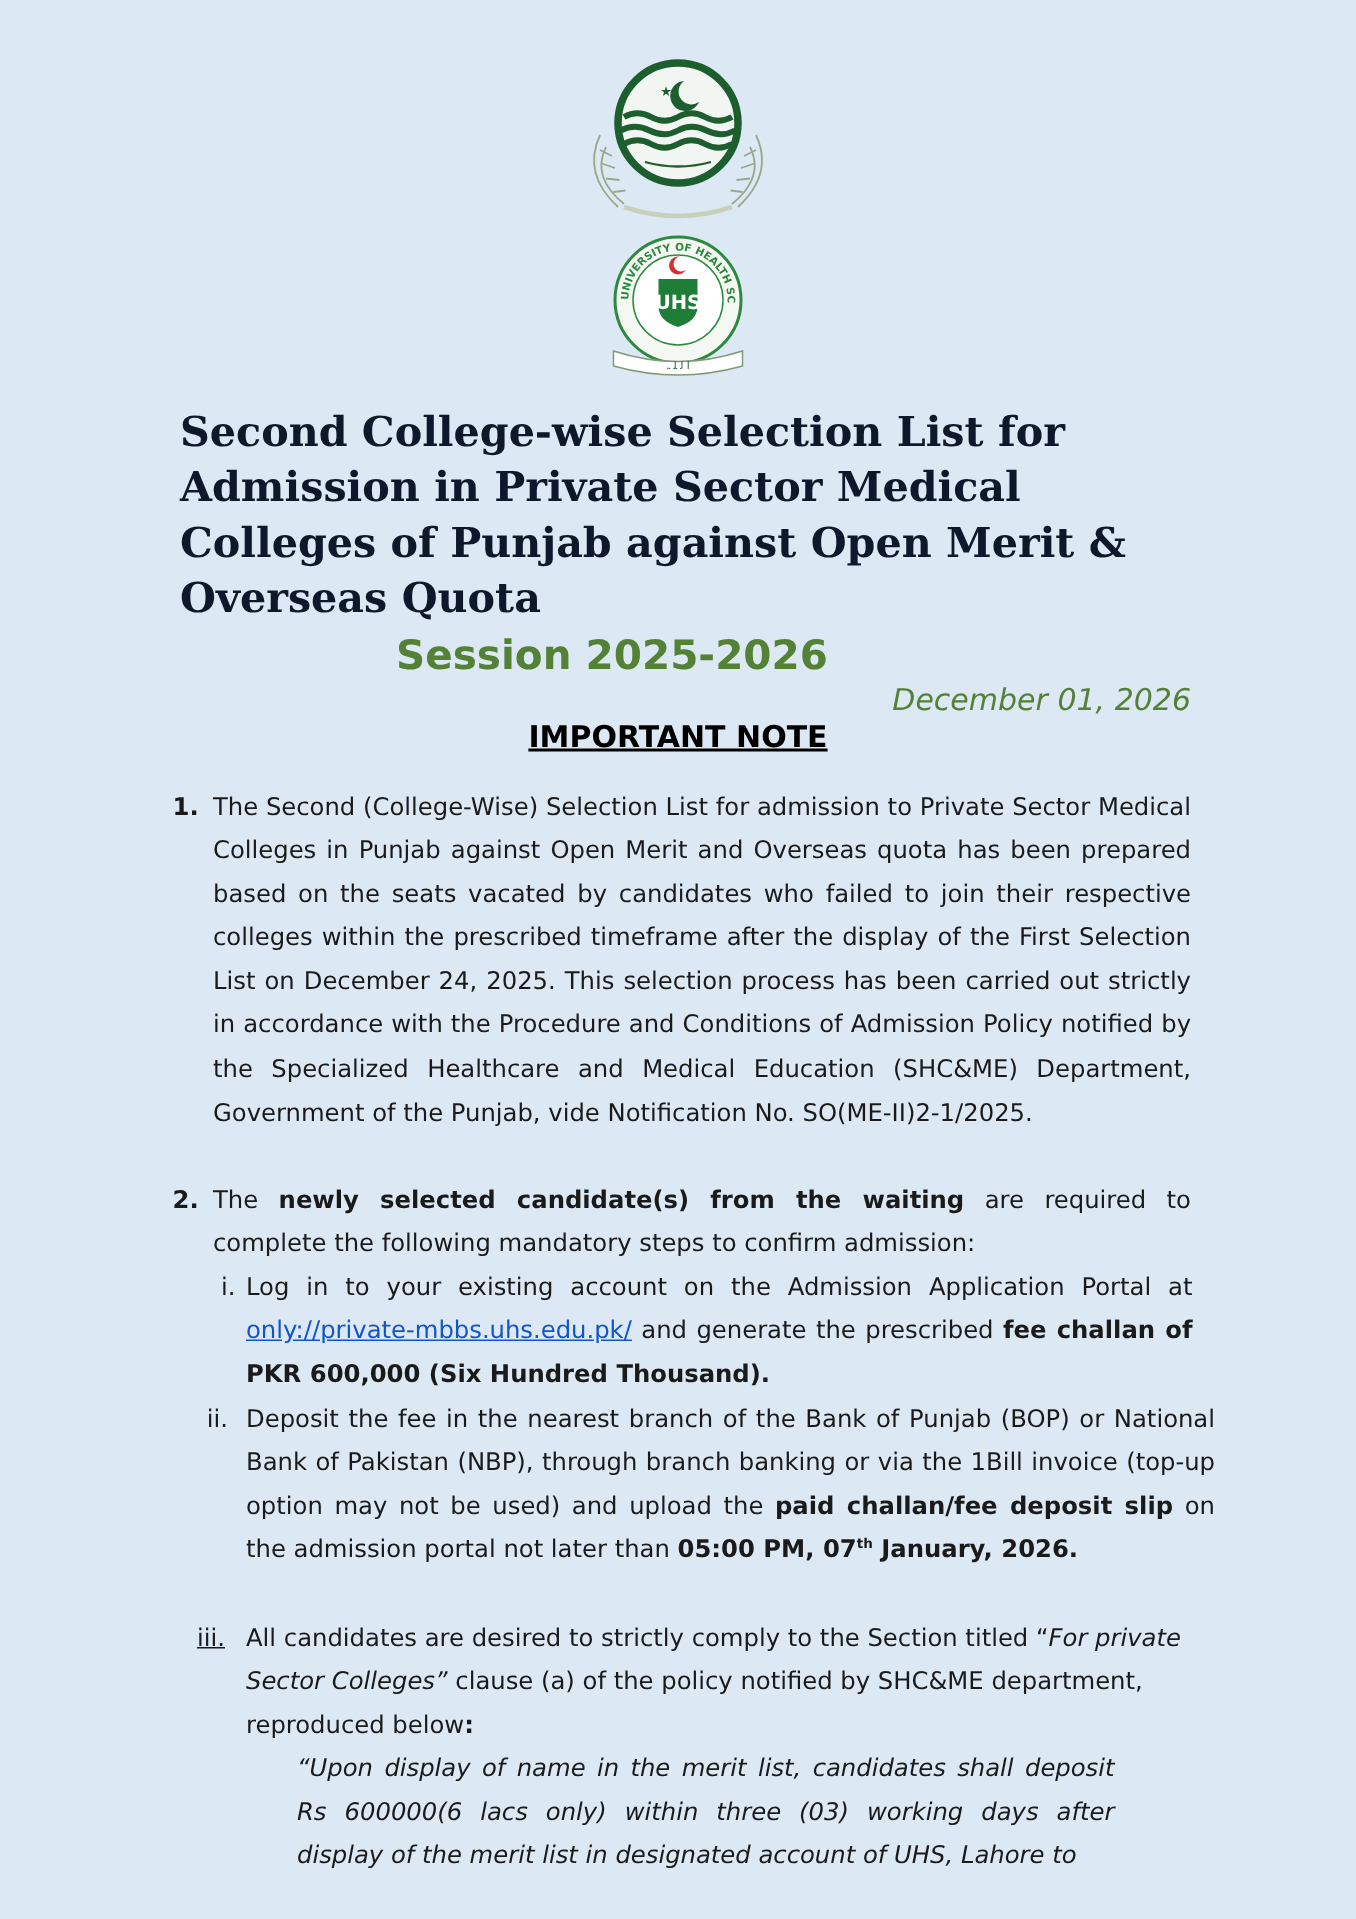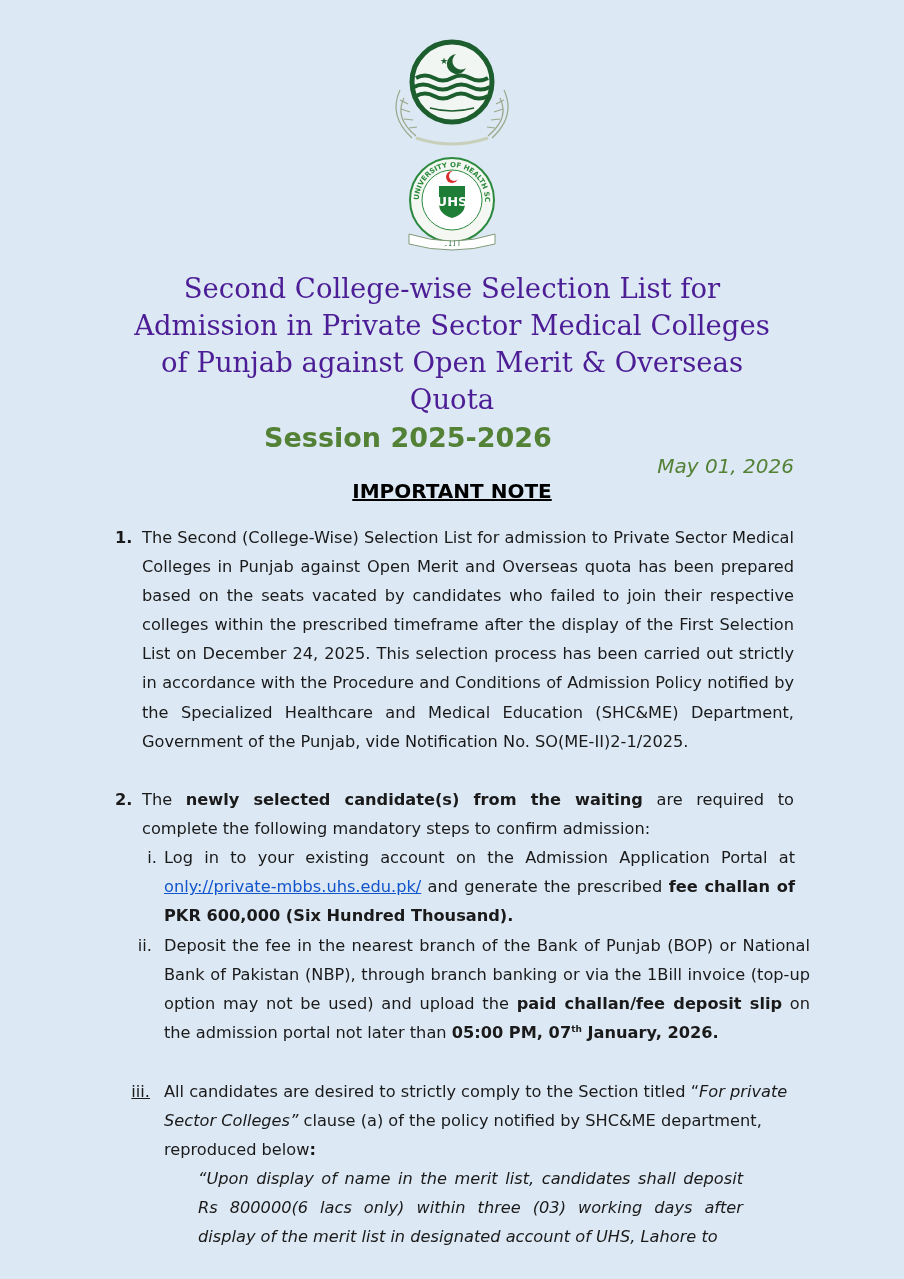--- a/index.html
+++ b/index.html
@@ -9,24 +9,24 @@
     font-family: "DejaVu Sans", sans-serif;
     color: #1a1a1a;
     position: relative;
   }
   .logos { position: absolute; left: 0; top: 38px; width: 904px; text-align: center; }
   .logo-punjab { display: block; margin: 0 auto; width: 132px; height: 112px; }
   .logo-uhs { display: block; margin: 4px auto 0; width: 106px; height: 100px; }
 
   .title {
     position: absolute; left: 120px; width: 664px; top: 270px;
-    text-align: center;
+    text-align: left;
     font-family: "DejaVu Serif", serif;
-    font-weight: normal; font-size: 27.5px; line-height: 37px;
-    color: #4c1d95;
+    font-weight: bold; font-size: 27.5px; line-height: 37px;
+    color: #0f172a;
     margin: 0;
   }
   .session {
     position: absolute; left: 0; width: 816px; top: 419px;
     text-align: center; font-family: "DejaVu Sans", sans-serif;
     font-weight: bold; font-size: 27px; line-height: 37px; color: #538135;
   }
   .date {
     position: absolute; right: 110px; top: 453px;
     font-style: italic; font-size: 20px; line-height: 26px; color: #538135;
@@ -91,33 +91,33 @@
       <circle cx="55" cy="22" r="5" fill="#ffffff"></circle>
     <path d="M40 32 h26 v18 q0 10 -13 14 q-13 -4 -13 -14z" fill="#1e7d36"></path>
     <text x="53" y="52" text-anchor="middle" font-size="13" font-weight="bold" fill="#ffffff" font-family="DejaVu Sans, sans-serif">UHS</text>
     <path d="M10 80 q43 14 86 0 v10 q-43 12 -86 0z" fill="#ffffff" stroke="#7f9a78" stroke-width="1"></path>
     <text x="53" y="92" text-anchor="middle" font-size="7" fill="#1e5e2e" font-family="DejaVu Sans, sans-serif">ا ﻟ ﻠ ﮧ</text>
   </svg>
 </div>
 
 <h1 class="title">Second College-wise Selection List for Admission in Private Sector Medical Colleges of Punjab against Open Merit &amp; Overseas Quota</h1>
 <div class="session">Session 2025-2026</div>
-<div class="date">May 01, 2026</div>
+<div class="date">December 01, 2026</div>
 <div class="note-head">IMPORTANT NOTE</div>
 
 <div class="body">
   <span class="num n1">1.</span>
   <div class="p1 just">The Second (College-Wise) Selection List for admission to Private Sector Medical Colleges in Punjab against Open Merit and Overseas quota has been prepared based on the seats vacated by candidates who failed to join their respective colleges within the prescribed timeframe after the display of the First Selection List on December 24, 2025. This selection process has been carried out strictly in accordance with the Procedure and Conditions of Admission Policy notified by the Specialized Healthcare and Medical Education (SHC&amp;ME) Department, Government of the Punjab, vide Notification No. SO(ME-II)2-1/2025.</div>
 
   <span class="num n2">2.</span>
   <div class="p2 just"><span>The </span><b>newly selected candidate(s) from the waiting</b><span> are required to complete the following mandatory steps to confirm admission:</span></div>
 
   <span class="subnum sn1">i.</span>
   <div class="sub s1 just"><span>Log in to your existing account on the Admission Application Portal at </span><a class="link" href="#">only://private-mbbs.uhs.edu.pk/</a><span> and generate the prescribed </span><b>fee challan of PKR 600,000 (Six Hundred Thousand).</b></div>
 
   <span class="subnum sn2">ii.</span>
   <div class="sub s2 just"><span>Deposit the fee in the nearest branch of the Bank of Punjab (BOP) or National Bank of Pakistan (NBP), through branch banking or via the 1Bill invoice (top-up option may not be used) and upload the </span><b>paid challan/fee deposit slip</b><span> on the admission portal not later than </span><b><span>05:00 PM, 07</span><sup>th</sup><span> January, 2026.</span></b></div>
 
   <span class="subnum sn3">iii.</span>
   <div class="sub s3"><span>All candidates are desired to strictly comply to the Section titled “</span><i>For private Sector Colleges”</i><span> clause (a) of the policy notified by SHC&amp;ME department, reproduced below</span><b>:</b></div>
 
-  <div class="quote just">“Upon display of name in the merit list, candidates shall deposit Rs 800000(6 lacs only) within three (03) working days after display of the merit list in designated account of UHS, Lahore to</div>
+  <div class="quote just">“Upon display of name in the merit list, candidates shall deposit Rs 600000(6 lacs only) within three (03) working days after display of the merit list in designated account of UHS, Lahore to</div>
 </div>
 
 </body></html>

